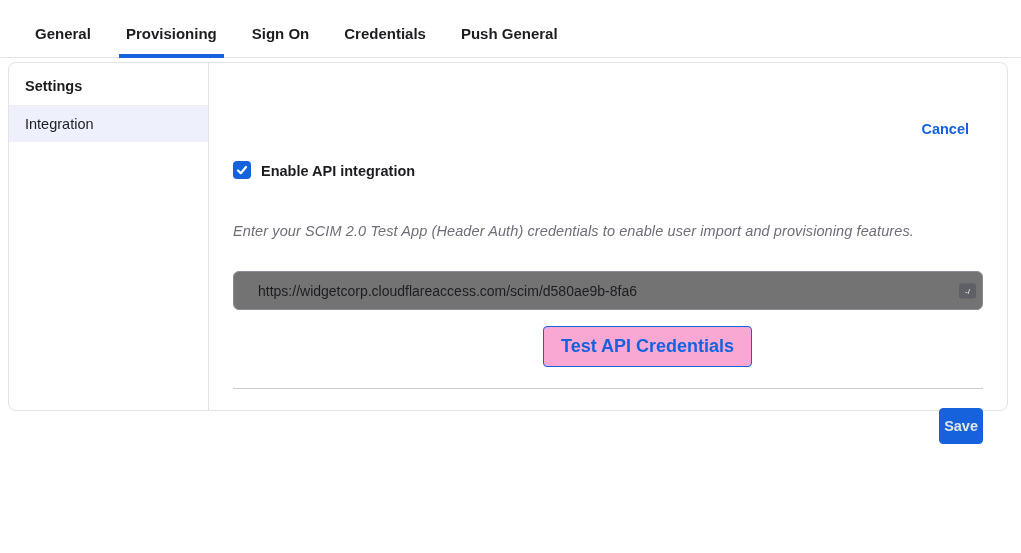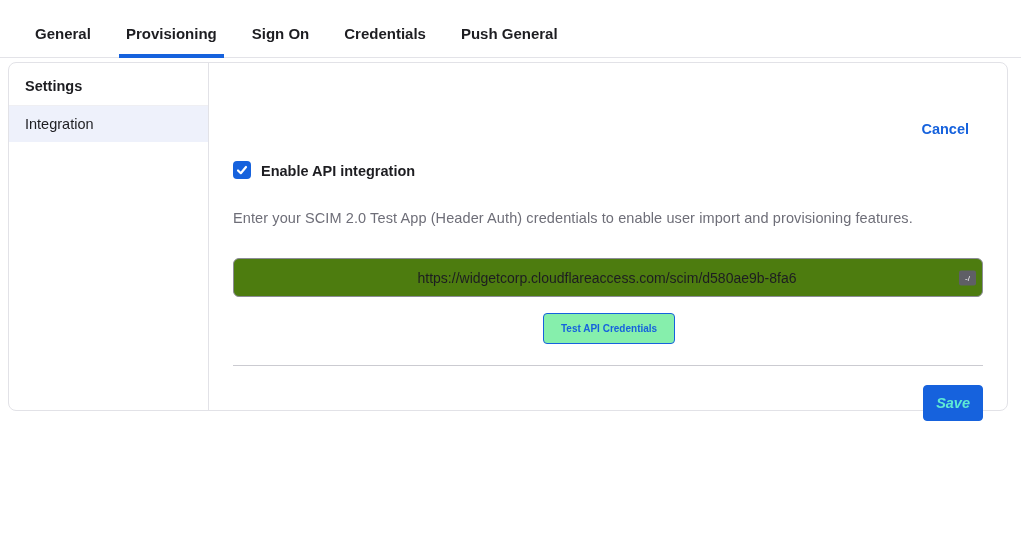--- a/index.html
+++ b/index.html
@@ -98,24 +98,25 @@
     cursor: pointer;
     flex: none;
   }
   .check-label {
     font-size: 14.5px;
     font-weight: bold;
     margin-left: 10px;
   }
 
   .desc {
-    margin-top: 31px;
+    margin-top: 44px;
     font-size: 14.5px;
     color: #6e6e78;
     letter-spacing: 0.1px;
+    font-style: italic;
   }
 
   .field-row {
     display: flex;
     align-items: center;
     margin-top: 32px;
   }
   .field-row + .field-row { margin-top: 23px; }
   .field-label {
     width: 310px;
@@ -130,22 +131,21 @@
   .text-input {
     width: 100%;
     height: 39px;
     border: 1px solid #8c8c96;
     border-radius: 6px;
     padding: 0 26px 0 24px;
     font-family: "Liberation Sans", "DejaVu Sans", sans-serif;
     font-size: 14px;
     color: #1d1d21;
     outline: none;
-    background: #4d7c0f;
-    text-align: center;
+    background: #737373;
   }
   .text-input.token {
     padding-right: 13px;
     font-size: 13px;
     font-weight: bold;
     letter-spacing: 0.5px;
   }
   .overflow-badge {
     position: absolute;
     right: 7px; top: 50%;
@@ -155,52 +155,51 @@
     border-radius: 2px;
     color: #ffffff;
     font-size: 8px;
     line-height: 15px;
     text-align: center;
     pointer-events: none;
   }
 
   .test-btn-row { margin-top: 16px; margin-left: 310px; }
   .test-btn {
-    background: #86efac;
+    background: #f9a8d4;
     border: 1px solid #1662dd;
     border-radius: 4px;
     color: #1662dd;
     font-family: "Liberation Sans", "DejaVu Sans", sans-serif;
-    font-size: 10px;
+    font-size: 18px;
     font-weight: bold;
     padding: 9px 17px;
     cursor: pointer;
   }
 
   .divider {
     margin-top: 21px;
     border-top: 1px solid #cbcbd1;
   }
 
   .save-row {
     display: flex;
     justify-content: flex-end;
     margin-top: 19px;
   }
   .save-btn {
     background: #1662dd;
     border: 1px solid #1662dd;
     border-radius: 4px;
-    color: #5eead4;
-    font-family: "Liberation Sans", "DejaVu Sans", sans-serif;
-    font-size: 14.5px;
-    font-weight: bold;
-    padding: 9px 12px;
-    cursor: pointer;
-    font-style: italic;
+    color: #e5e5e5;
+    font-family: "Liberation Sans", "DejaVu Sans", sans-serif;
+    font-size: 14.5px;
+    font-weight: bold;
+    padding: 9px 4px;
+    cursor: pointer;
   }
 </style>
 </head>
 <body>
 
 <nav class="tabbar">
   <div class="tab">General</div>
   <div class="tab active">Provisioning</div>
   <div class="tab">Sign On</div>
   <div class="tab">Credentials</div>

